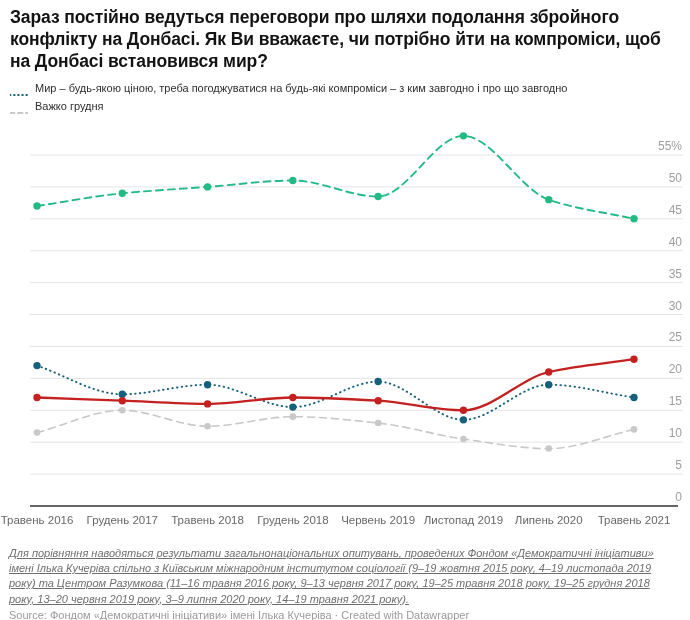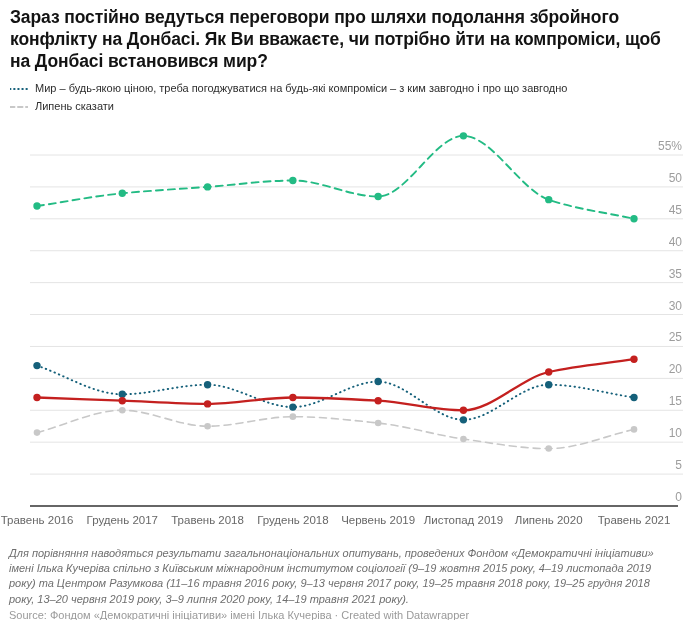--- a/index.html
+++ b/index.html
@@ -17,27 +17,27 @@
     position: absolute; left: 10px; top: 6px; width: 672px;
     font-size: 17.5px; font-weight: bold; color: #131313;
     line-height: 1.27; white-space: pre-line;
     letter-spacing: -0.1px;
   }
   #legend {
     position: absolute; left: 10px; top: 82px; width: 676px;
     font-size: 11px; color: #2e2e2e;
   }
   .legend-row { display: flex; align-items: center; margin-bottom: 5.5px; gap: 14px; }
-  .legend-item { display: inline-flex; align-items: flex-start; gap: 7px; white-space: nowrap; }
+  .legend-item { display: inline-flex; align-items: flex-end; gap: 7px; white-space: nowrap; }
   .legend-swatch { display: inline-block; width: 18px; height: 6px; flex: 0 0 18px; }
   #chart { position: absolute; left: 0; top: 128px; }
   svg text { font-family: "Liberation Sans", "DejaVu Sans", sans-serif; }
   #footer-note {
     position: absolute; left: 9px; top: 546px; width: 668px;
-    font-size: 11px; font-style: italic; color: #6f6f6f; line-height: 1.38;
+    font-size: 11px; font-style: italic; color: #6f6f6f; line-height: 1.38; text-decoration: underline;
   }
   #source-line {
     position: absolute; left: 9px; top: 595px; width: 668px;
     font-size: 11px; color: #9a9a9a; margin-top: 14px;
   }
 </style>
 </head>
 <body>
 
 <div id="page">
@@ -53,21 +53,21 @@
               <line x1="0" x2="18" y1="3" y2="3" stroke="#15607a" stroke-width="2" stroke-linecap="round" stroke-dasharray="0.5 3.6"></line>
             </svg></span>
         <span>Мир – будь-якою ціною, треба погоджуватися на будь-які компроміси – з ким завгодно і про що завгодно</span>
       </span>
     </div>
     <div class="legend-row">
       <span class="legend-item">
         <span class="legend-swatch"><svg width="18" height="6" viewBox="0 0 18 6">
               <line x1="0" x2="18" y1="3" y2="3" stroke="#c8c8c8" stroke-width="2" stroke-linecap="round" stroke-dasharray="4.5 3.5"></line>
             </svg></span>
-        <span>Липень сказати</span>
+        <span>Важко грудня</span>
       </span>
     </div>
   </div>
 
   <svg id="chart" width="690" height="400" viewBox="0 0 690 400">
       <line x1="30" x2="678" y1="378" y2="378" stroke="#333333" stroke-width="1.6"></line>
       <text x="682" y="373" text-anchor="end" font-size="12" fill="#9d9d9d">0</text>
       <line x1="30" x2="683" y1="346.09090909090907" y2="346.09090909090907" stroke="#e4e4e4" stroke-width="1"></line>
       <text x="682" y="341.09090909090907" text-anchor="end" font-size="12" fill="#9d9d9d">5</text>
       <line x1="30" x2="683" y1="314.1818181818182" y2="314.1818181818182" stroke="#e4e4e4" stroke-width="1"></line>

